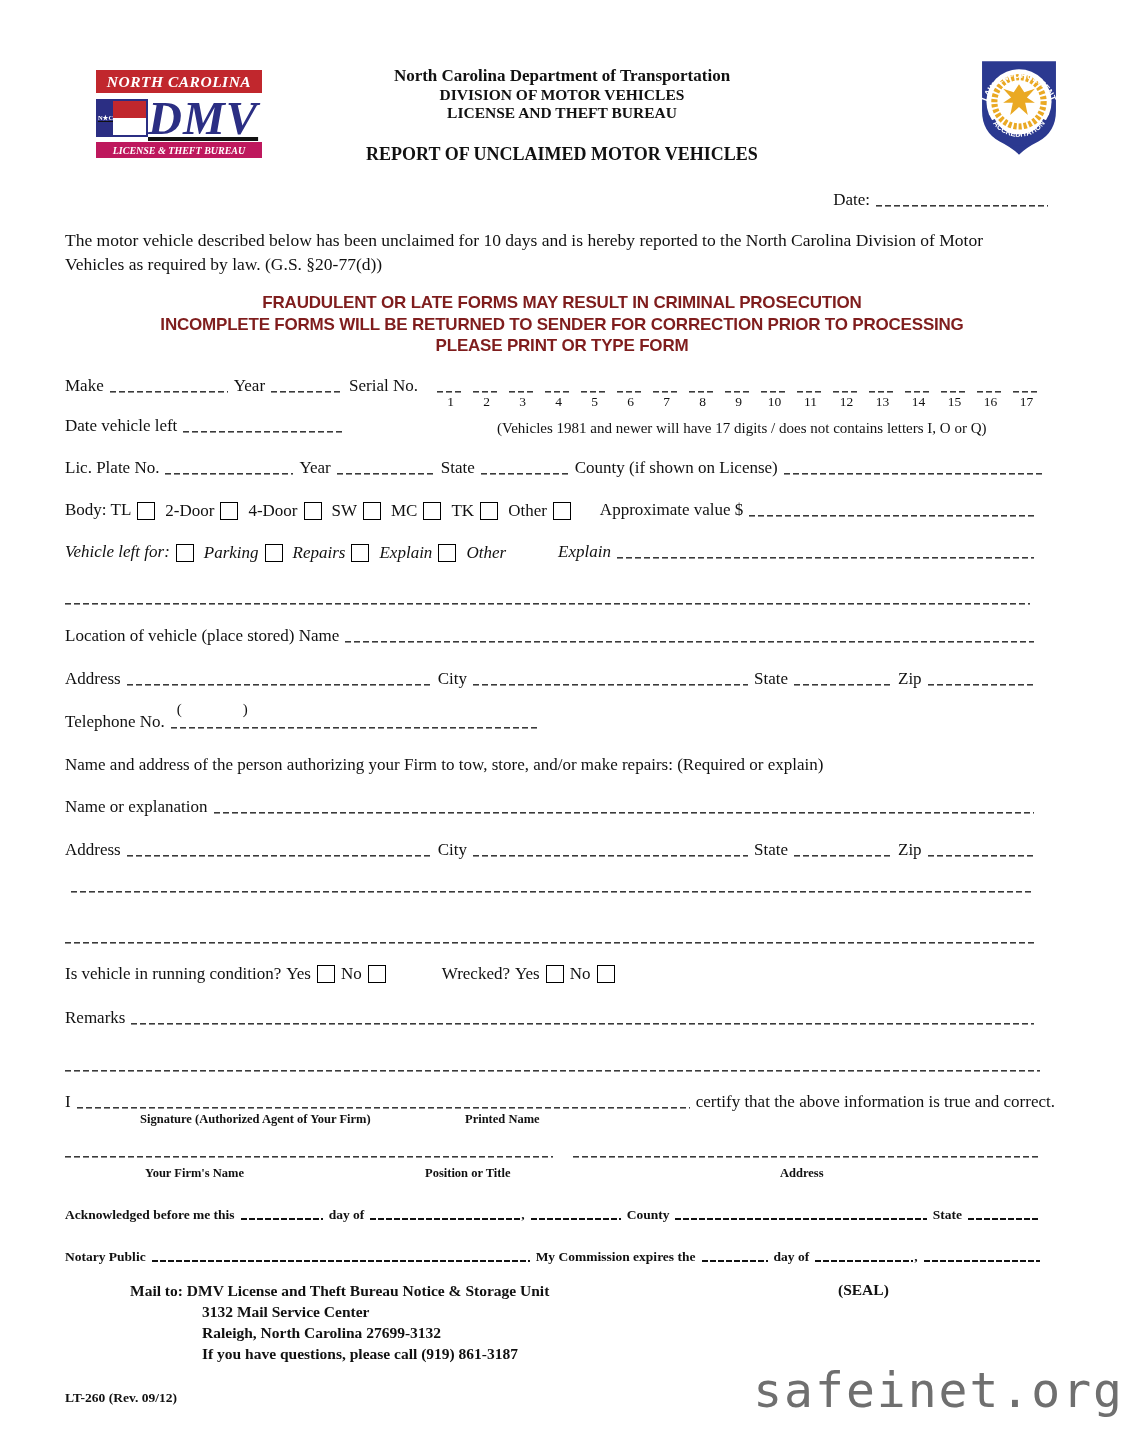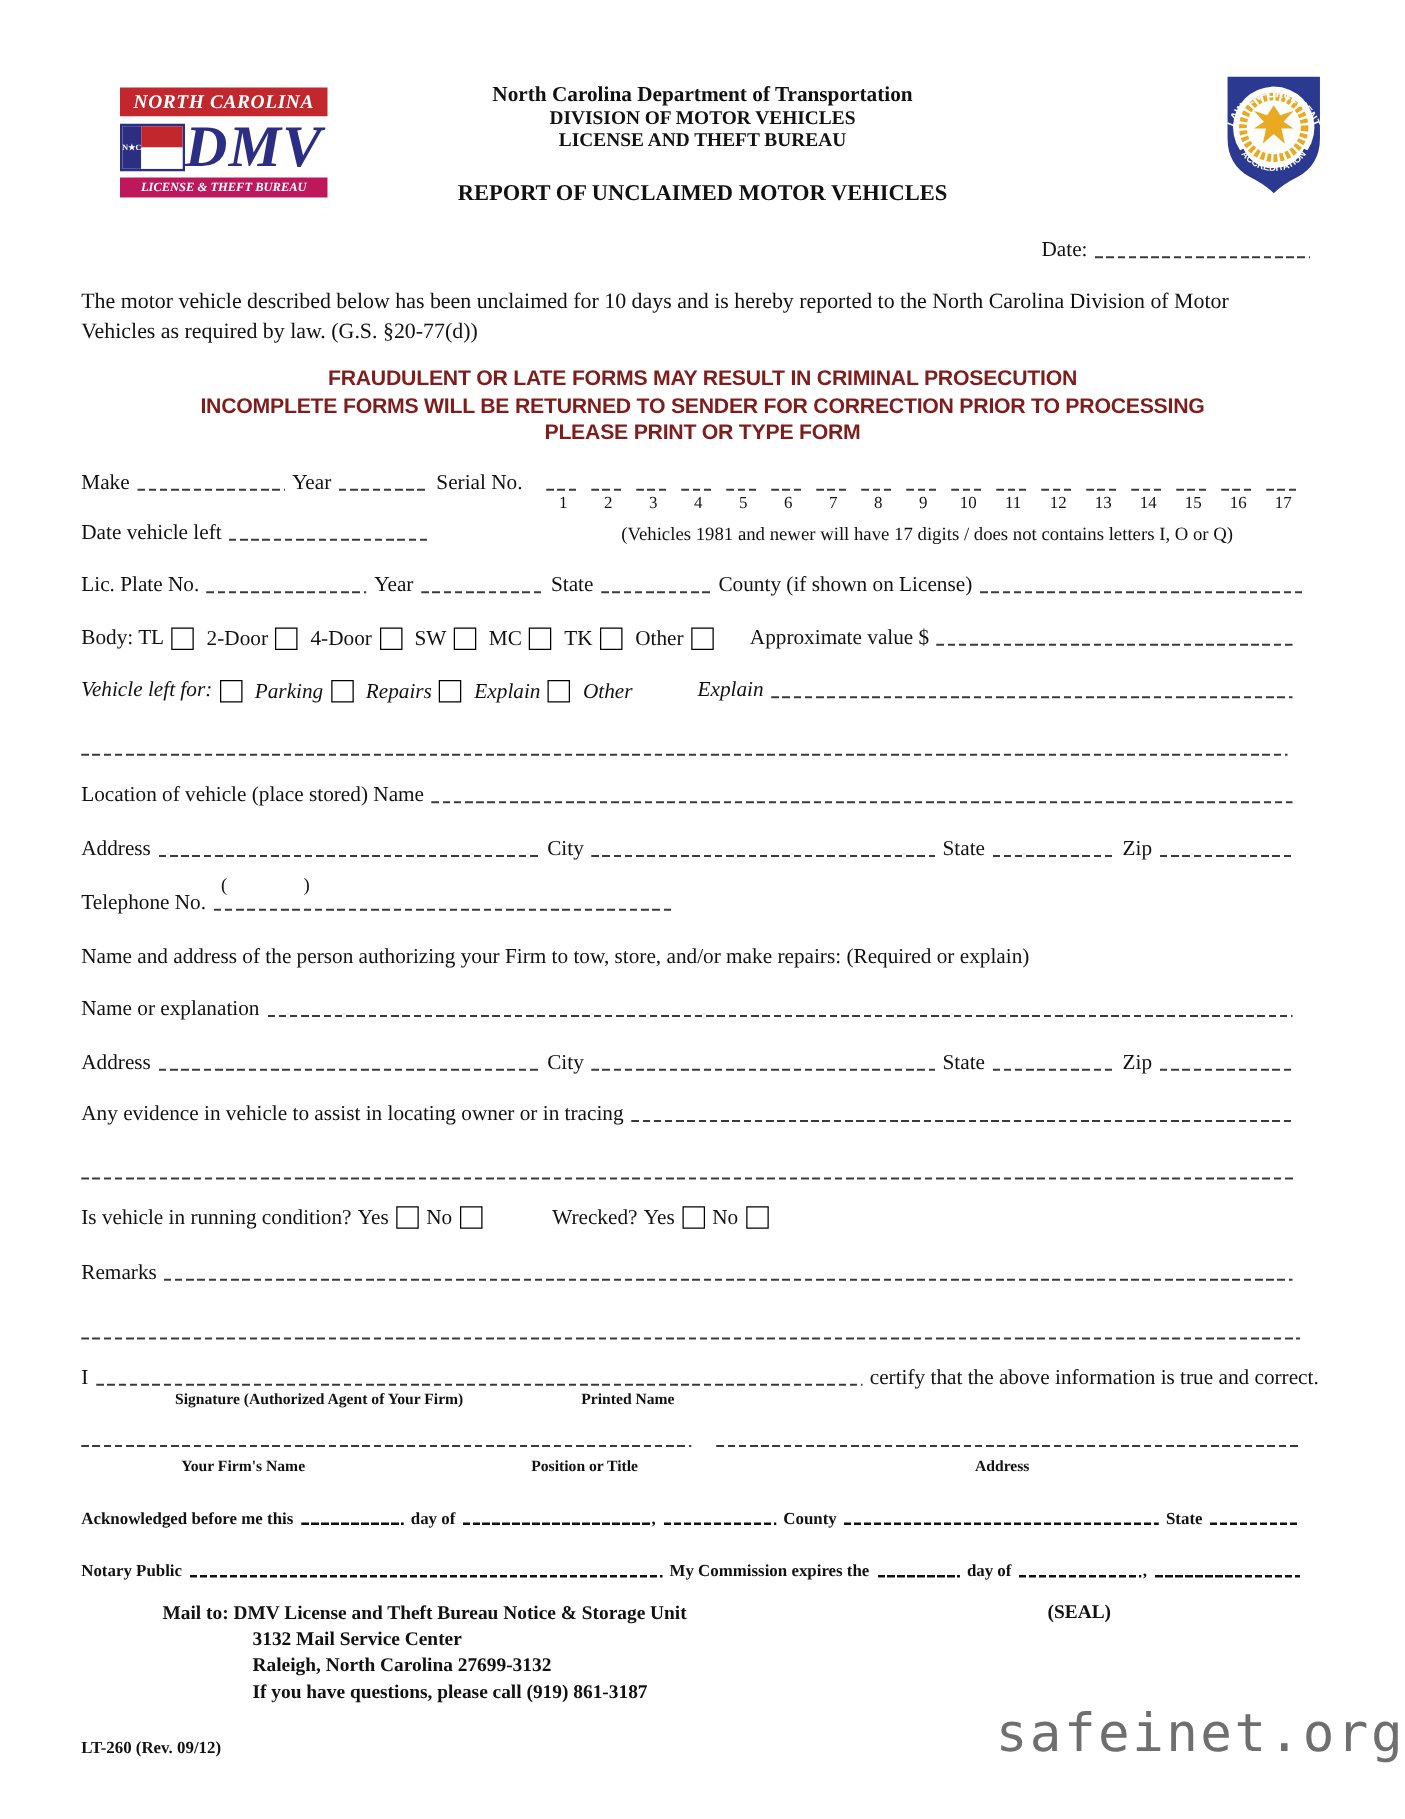--- a/index.html
+++ b/index.html
@@ -14,21 +14,21 @@
   .blank{display:inline-block;height:12px;margin:0 6px 3px 6px;}
   .grow{flex:1 1 auto;}
   .sep{position:absolute;height:12px;}
   .checkbox{display:inline-block;width:16px;height:16px;border:1.7px solid #000;background:#fff;
             vertical-align:-3px;margin:0 6px 1px 6px;flex:0 0 auto;}
   .opt{margin-left:4px;}
 
   
   #logo{position:absolute;left:68px;top:70px;width:166px;font-style:italic;font-weight:bold;padding-left:28px;}
   #logo .band-top{background:#c1272d;color:#fff;text-align:center;font-size:15.5px;padding:2.5px 0;letter-spacing:.5px;}
-  #logo .mid{display:flex;align-items:center;height:49px;}
+  #logo .mid{display:flex;align-items:center;height:49px;text-decoration:underline;}
   #logo .flag{width:52px;height:38px;border:2px solid #2b2e83;box-sizing:border-box;display:flex;flex:0 0 auto;}
   #logo .flag .blue{background:#2b2e83;color:#fff;width:15px;font-size:6.5px;font-style:normal;
                     display:flex;align-items:center;justify-content:center;}
   #logo .flag .stripes{flex:1;display:flex;flex-direction:column;}
   #logo .flag .stripes .red{background:#c1272d;flex:1;}
   #logo .flag .stripes .white{background:#fff;flex:1;}
   #logo .dmv{color:#2b2e83;font-size:47px;line-height:44px;font-weight:bold;letter-spacing:1px;}
   #logo .band-bot{background:#be185d;color:#fff;text-align:center;font-size:10px;padding:2.5px 0;}
 
   #hdr{position:absolute;left:0;right:0;top:66px;text-align:center;font-weight:bold;}
@@ -58,21 +58,21 @@
 
   
   .boldrow{font-weight:bold;font-size:13.5px;}
 
   #mail{position:absolute;left:130px;top:1280px;font-weight:bold;font-size:15.5px;line-height:21px;}
   #mail .ind{margin-left:72px;}
   #seal-note{position:absolute;left:838px;top:1281px;font-weight:bold;font-size:15.5px;}
 
   #formno{position:absolute;left:65px;top:1390px;font-weight:bold;font-size:13.5px;}
   #watermark{position:absolute;right:0px;top:1362px;font-family:"DejaVu Sans Mono",monospace;
-             font-size:42px;letter-spacing:2px;color:#6f6f6f;}
+             font-size:48px;letter-spacing:2px;color:#6f6f6f;}
   .sup-paren{position:relative;}
   .sup-paren .p1,.sup-paren .p2{position:absolute;top:-16px;font-size:15px;}
   .sup-paren .p1{left:6px;}
   .sup-paren .p2{left:72px;}
 </style>
 </head>
 <body>
 
 <div id="page">
 
@@ -300,21 +300,20 @@
     <span class="blank dash" style="width:305px"></span>
     <span class="lbl">City</span>
     <span class="blank dash" style="width:275px"></span>
     <span class="lbl">State</span>
     <span class="blank dash" style="width:98px"></span>
     <span class="lbl">Zip</span>
     <span class="blank dash grow"></span>
   </div>
 
   <div class="row" style="left:65px;right:84px;top:881px;">
-    <span class="lbl">Any evidence in vehicle to assist in locating owner or in tracing</span>
     <span class="blank dash grow"></span>
   </div>
   <div class="sep dash" style="left:65px;width:970px;top:932px;"></div>
 
   <div class="row" style="left:65px;top:964px;">
     <span class="lbl">Is vehicle in running condition?</span>
     <span class="lbl" style="margin-left:5px">Yes</span>
     <span class="checkbox"></span>
     <span class="lbl">No</span>
     <span class="checkbox"></span>

